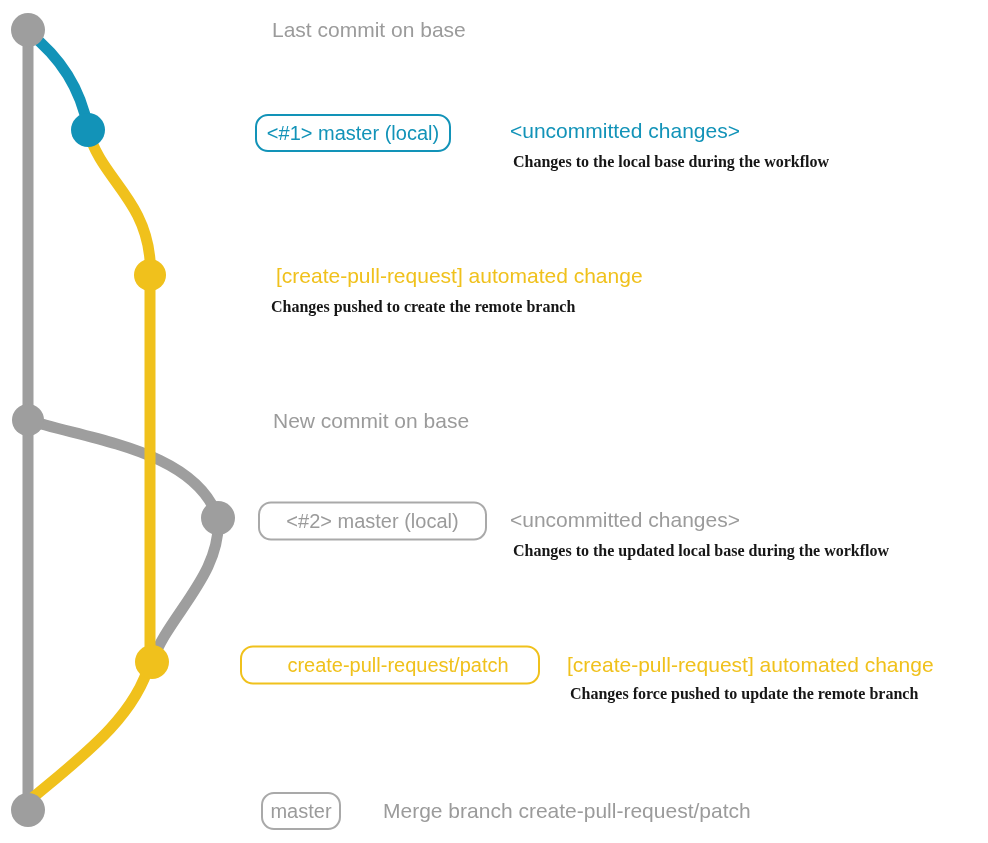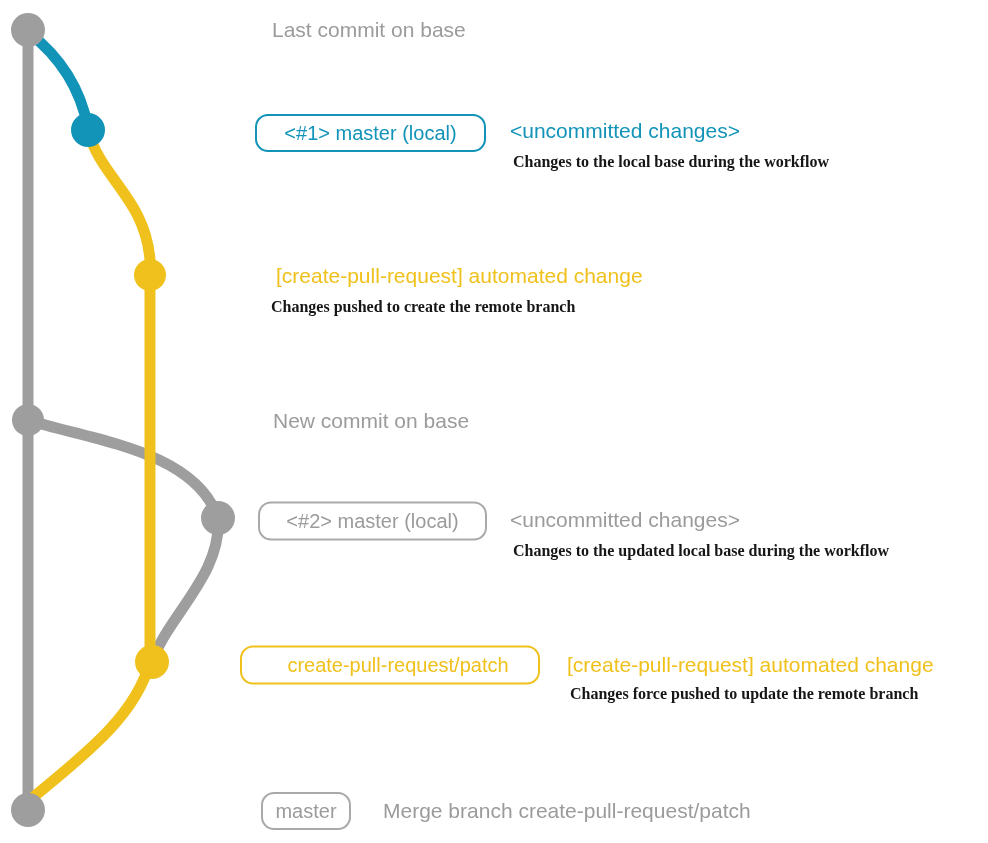--- a/index.html
+++ b/index.html
@@ -51,33 +51,33 @@
     <circle class="node teal" cx="88" cy="130" r="17"></circle>
     <circle class="node yellow" cx="150" cy="275" r="16"></circle>
     <circle class="node gray" cx="28" cy="420" r="16"></circle>
     <circle class="node gray" cx="218" cy="518" r="17"></circle>
     <circle class="node yellow" cx="152" cy="662" r="17"></circle>
     <circle class="node gray" cx="28" cy="810" r="17"></circle>
   </svg>
 
   <span class="txt sans c-gray" style="left:260px;top:30px;">Last commit on base</span>
 
-  <div class="tag teal" style="left:255px;top:133px;width:231px;height:38px;">&lt;#1&gt; master (local)</div>
+  <div class="tag teal" style="left:255px;top:133px;width:196px;height:38px;">&lt;#1&gt; master (local)</div>
   <span class="txt sans c-teal" style="left:498px;top:131px;">&lt;uncommitted changes&gt;</span>
   <span class="txt serif" style="left:513px;top:162px;">Changes to the local base during the workflow</span>
 
   <span class="txt sans c-yellow" style="left:264px;top:276px;">[create-pull-request] automated change</span>
   <span class="txt sans c-gray" style="left:261px;top:421px;">New commit on base</span>
 
   <span class="txt serif" style="left:271px;top:307px;">Changes pushed to create the remote branch</span>
 
   <div class="tag grayb" style="left:258px;top:521px;width:229px;height:39px;">&lt;#2&gt; master (local)</div>
   <span class="txt sans c-gray" style="left:498px;top:520px;">&lt;uncommitted changes&gt;</span>
   <span class="txt serif" style="left:513px;top:551px;">Changes to the updated local base during the workflow</span>
 
   <div class="tag yellowb" style="left:240px;top:665px;width:300px;height:39px;padding-left:16px;">create-pull-request/patch</div>
   <span class="txt sans c-yellow" style="left:555px;top:665px;">[create-pull-request] automated change</span>
   <span class="txt serif" style="left:570px;top:694px;">Changes force pushed to update the remote branch</span>
 
-  <div class="tag grayb" style="left:261px;top:811px;width:90px;height:38px;">master</div>
+  <div class="tag grayb" style="left:261px;top:811px;width:80px;height:38px;">master</div>
   <span class="txt sans c-gray" style="left:371px;top:811px;">Merge branch create-pull-request/patch</span>
 
 </div>
 
 </body></html>

